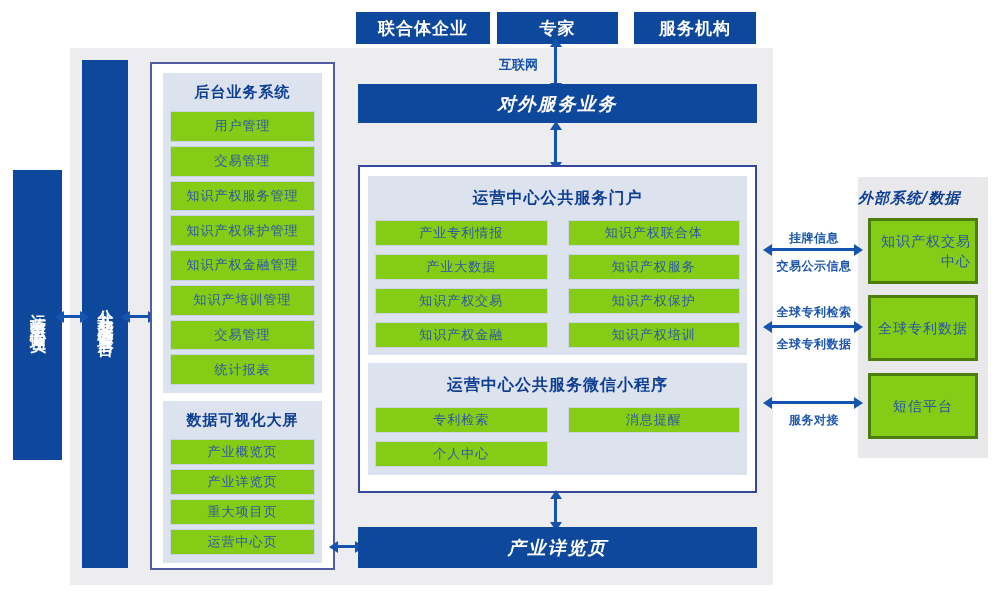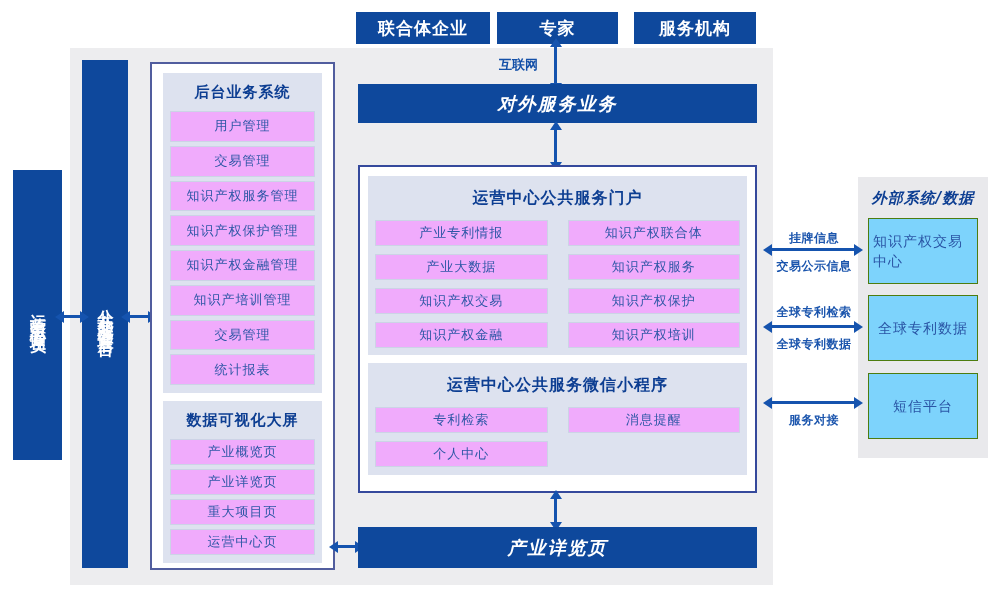--- a/index.html
+++ b/index.html
@@ -23,31 +23,31 @@
     font-size:16px;letter-spacing:4px;
   }
   
   .outline-box{background:#ffffff;border:2px solid #515d9e;box-sizing:border-box;}
   .portal-outline{border-color:#35499c;}
   
   .panel{background:#dde2ef;box-sizing:border-box;padding:6px 7px 8px 7px;
          display:flex;flex-direction:column;gap:4px;}
   .panel-h{color:#0d3e92;font-weight:bold;font-size:15px;
            text-align:center;padding:4px 0 5px 0;flex:0 0 auto;letter-spacing:1px;}
-  .cell{background:#f0abfc;border:1px solid #ccd3e6;color:#2e57a6;font-size:13px;
+  .cell{background:#84cc16;border:1px solid #ccd3e6;color:#2e57a6;font-size:13px;
         display:flex;align-items:center;justify-content:center;flex:1 1 auto;
         box-sizing:border-box;letter-spacing:1px;}
   .grid2{display:grid;grid-template-columns:1fr 1fr;gap:8px 20px;flex:1 1 auto;}
   .grid2 .cell{min-height:26px;}
   .panel-h.big{font-size:16px;padding:6px 0 7px 0;}
   
   .ext-title{color:#0d3e92;font-weight:bold;font-style:italic;font-size:15px;
-             text-align:center;letter-spacing:1px;}
-  .ext-box{background:#7dd3fc;border:1px solid #4d7c0f;color:#2a55a5;font-size:14px;
-           display:flex;align-items:center;justify-content:center;text-align:left;
+             text-align:left;letter-spacing:1px;}
+  .ext-box{background:#84cc16;border:3px solid #4d7c0f;color:#2a55a5;font-size:14px;
+           display:flex;align-items:center;justify-content:center;text-align:right;
            box-sizing:border-box;line-height:1.45;letter-spacing:1px;padding:4px;}
   
   .link-label{color:#1b55ad;font-size:12px;font-weight:600;text-align:center;
               white-space:nowrap;letter-spacing:0.5px;}
   .internet-label{color:#1450a8;font-size:13px;font-weight:bold;text-align:right;}
   
   .h-arrow{height:3px;background:#1553ae;}
   .h-arrow::before{content:"";position:absolute;left:-9px;top:-4.5px;width:0;height:0;
     border-top:6px solid transparent;border-bottom:6px solid transparent;
     border-right:9px solid #1553ae;}

